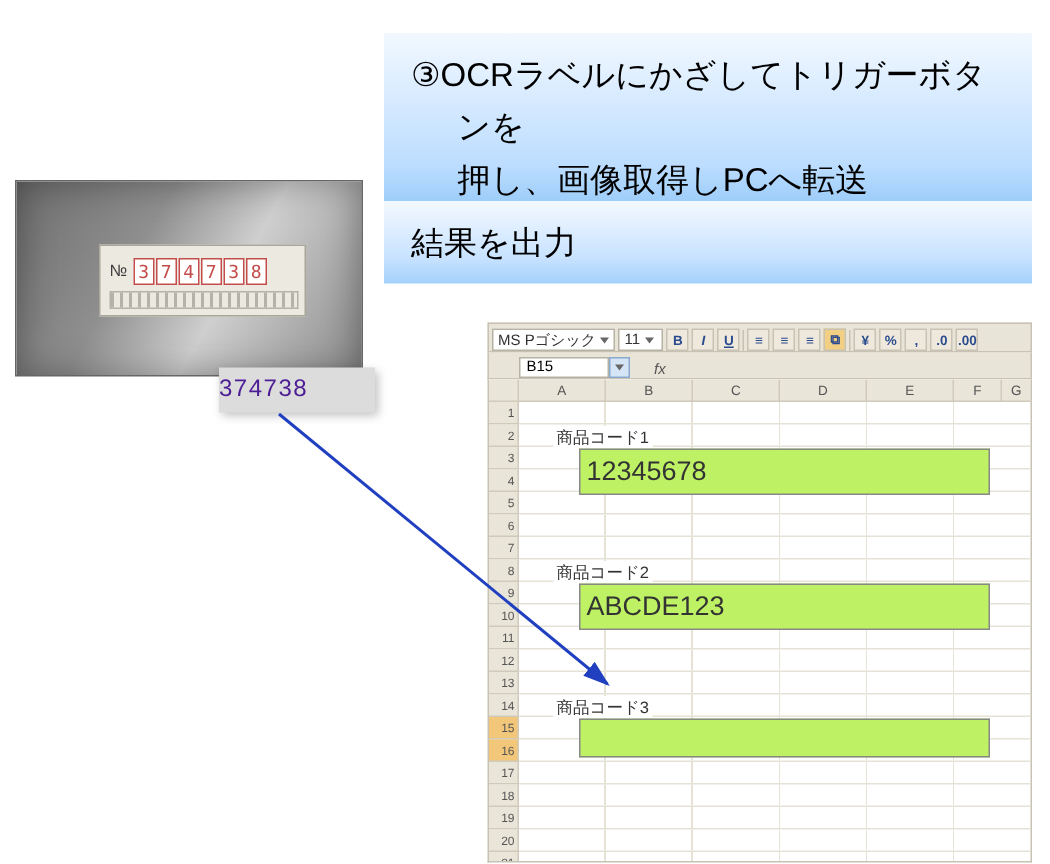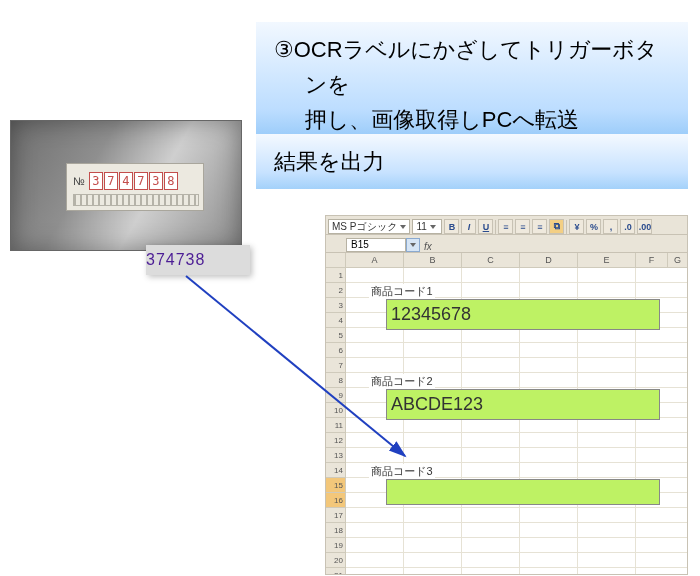--- a/index.html
+++ b/index.html
@@ -19,21 +19,21 @@
   .label-bot{position:absolute;left:6px;top:30px;width:126px;height:12px;background:repeating-linear-gradient(90deg,#b5b2a8 0 2px,#ece9e0 2px 6px);border:1px solid #b5b2a8}
   .readout{position:absolute;left:146px;top:245px;width:104px;height:30px;background:#dcdcdc;color:#4c1d95;font-size:16px;letter-spacing:1px;line-height:30px;text-align:left;box-shadow:2px 2px 6px rgba(0,0,0,.25);white-space:nowrap}
   .toolbar{position:absolute;left:325px;top:215px;width:363px;height:20px;background:#e9e4d8;border:1px solid #c8c2b4;display:flex;align-items:flex-end;gap:2px;padding:0 2px;font-size:10px;color:#333}
   .fontbox{height:15px;border:1px solid #b7b2a3;background:#fff;padding:0 3px;display:flex;align-items:center;gap:3px}
   .tri{width:0;height:0;border-left:3px solid transparent;border-right:3px solid transparent;border-top:4px solid #666}
   .tbtn{width:15px;height:15px;border:1px solid #c8c2b4;background:#efe9dd;display:flex;align-items:center;justify-content:center;font-size:9px;font-weight:bold;color:#2a4b8d}
   .tbtn.acc{background:#f3cf84}
   .namebox{position:absolute;left:325px;top:235px;width:363px;height:18px;background:#e9e4d8;border:1px solid #c8c2b4;border-top:none;display:flex;align-items:flex-end;font-size:10px}
   .nb-name{width:60px;height:14px;margin-left:20px;background:#fff;border:1px solid #b7b2a3;padding-left:4px;line-height:12px}
   .nb-dd{width:14px;height:14px;background:#d6e5f5;border:1px solid #8aa9cf;display:flex;align-items:center;justify-content:center}
-  .nb-fx{margin-left:4px;font-style:italic;color:#555}
+  .nb-fx{margin-left:16px;font-style:italic;color:#555}
   .grid{position:absolute;left:325px;top:253px;width:363px;height:322px;border:1px solid #c8c2b4;border-top:none;background:#fff;overflow:hidden}
   .cols{display:grid;grid-template-columns:20px 58px 58px 58px 58px 58px 32px 20px;grid-template-rows:15px}
   .colh{border-right:1px solid #cfcabb;border-bottom:1px solid #cfcabb;background:#eae5d9;font-size:9px;color:#555;display:flex;align-items:center;justify-content:center}
   .rows{display:grid;grid-template-columns:20px 1fr;grid-auto-rows:15px}
   .rh{border-right:1px solid #cfcabb;border-bottom:1px solid #cfcabb;background:#eae5d9;font-size:8px;color:#555;display:flex;align-items:center;justify-content:flex-end;padding-right:2px}
   .rh.sel{background:#f3c77a}
   .rc{border-bottom:1px solid #e6e2d5;position:relative}
   .rc:before{content:"";position:absolute;inset:0;background:repeating-linear-gradient(90deg,transparent 0 57px,#e6e2d5 57px 58px)}
   .lbl{position:absolute;left:43px;font-size:11px;color:#333;background:#fff;padding:0 2px;z-index:3}
   .inputbox{position:absolute;left:60px;width:274px;border:1px solid #888;background:#bef264;font-size:18px;color:#333;padding:2px 4px;z-index:3;line-height:1.4}

